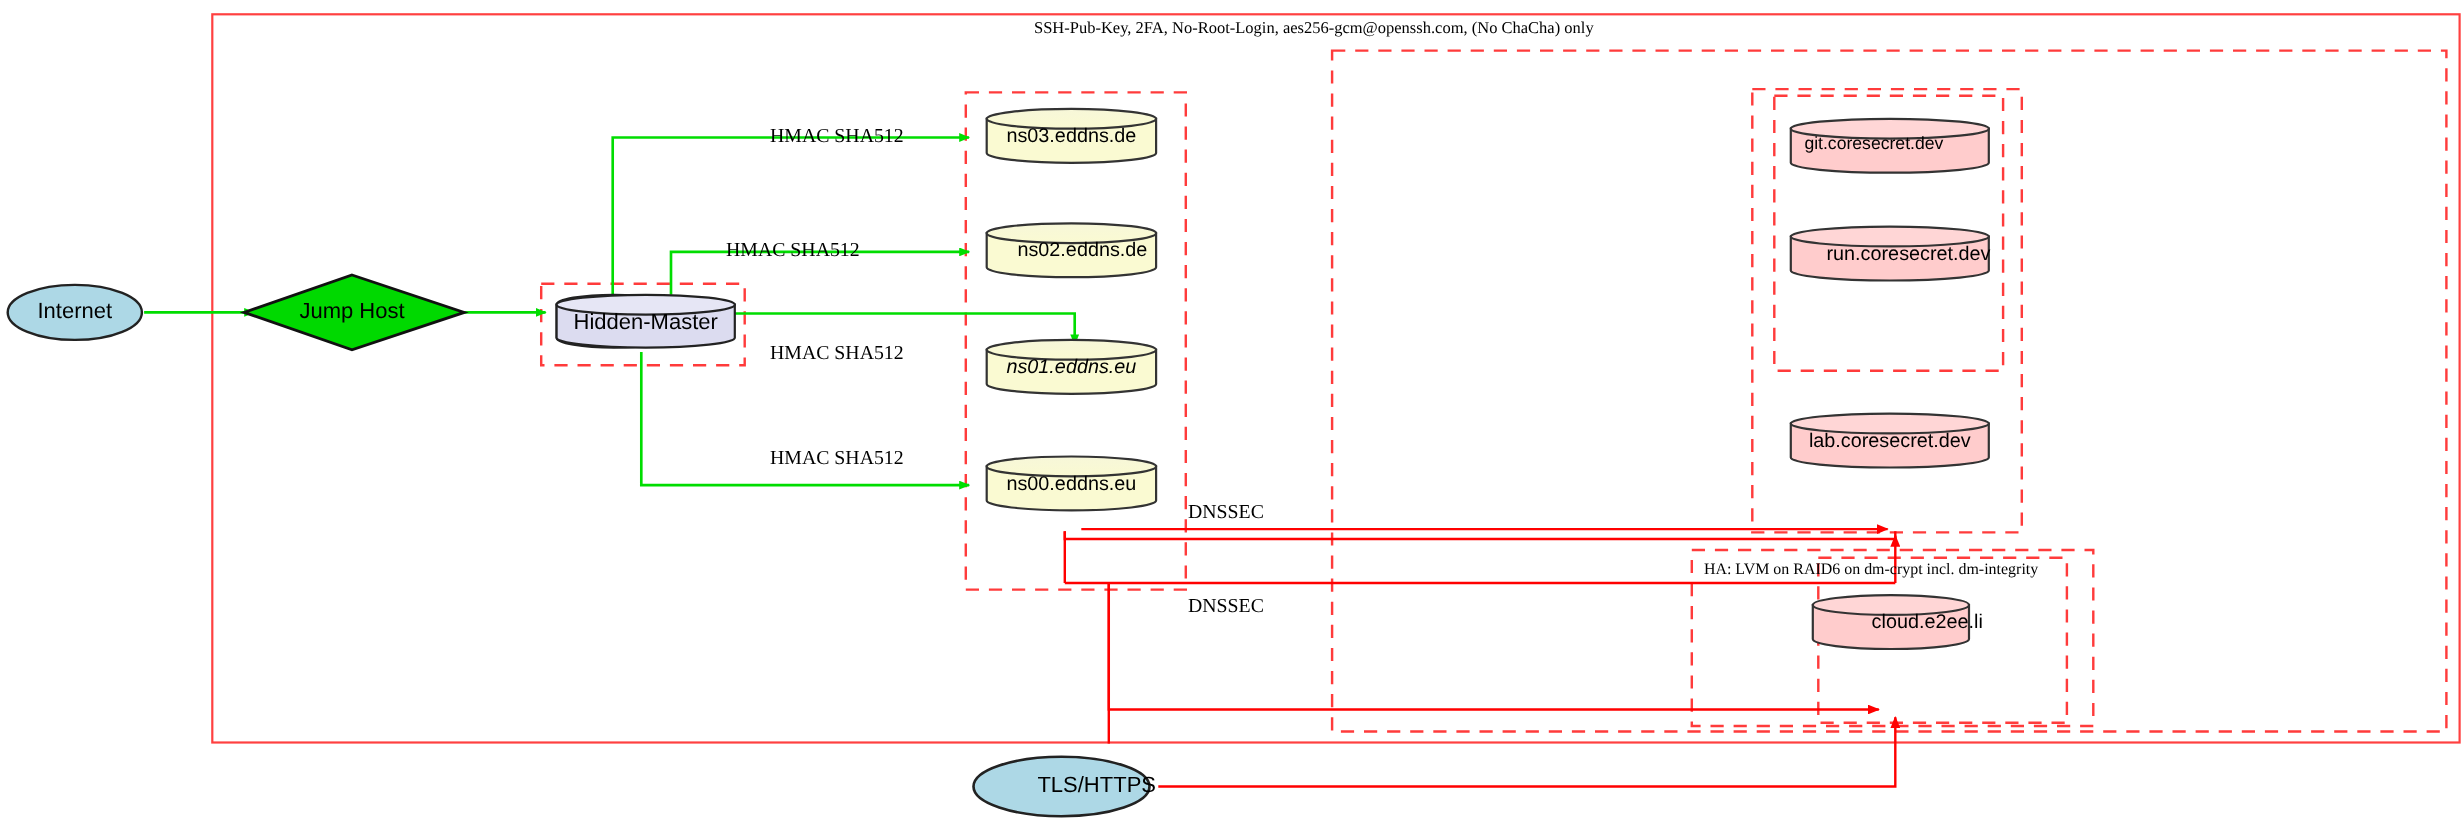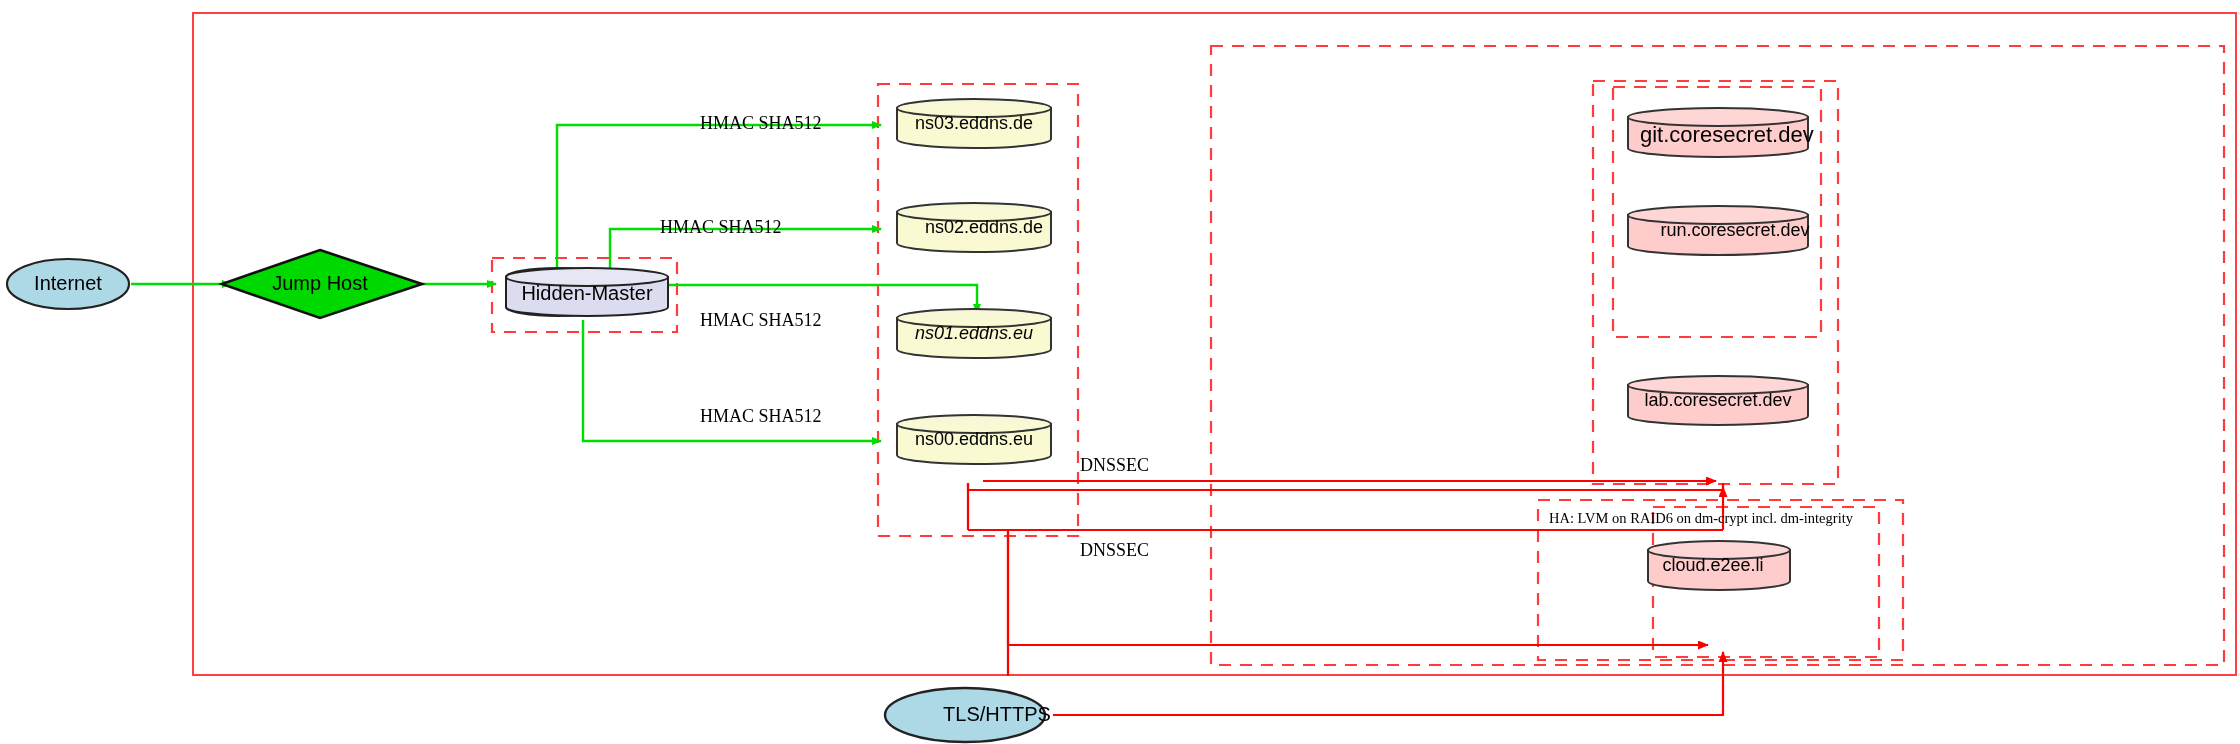--- a/index.html
+++ b/index.html
@@ -117,39 +117,40 @@
     </g>
 
     <g>
       <path d="M1648,550 v31 a71,9 0 0 0 142,0 v-31 z" fill="#ffcccc" stroke="#333" stroke-width="2"></path>
       <ellipse cx="1719" cy="550" rx="71" ry="9" fill="#ffd6d6" stroke="#333" stroke-width="2"></ellipse>
     </g>
 
     <ellipse cx="965" cy="715" rx="80" ry="27" fill="#add8e6" stroke="#222222" stroke-width="2.4"></ellipse>
   </svg>
 
+  <div class="lbl serif" style="left:940px;top:18px;font-size:15px;">SSH-Pub-Key, 2FA, No-Root-Login, aes256-gcm@openssh.com, (No ChaCha) only</div>
 
 
   <div class="lbl serif" style="left:1549px;top:510px;font-size:14.5px;">HA: LVM on RAID6 on dm-crypt incl. dm-integrity</div>
 
   <div class="nodetext" style="left:8px;top:272px;width:120px;font-size:20px;">Internet</div>
 
   <div class="nodetext" style="left:250px;top:272px;width:140px;font-size:20px;">Jump Host</div>
 
   <div class="nodetext" style="left:506px;top:282px;width:162px;font-size:20px;">Hidden-Master</div>
 
   <div class="nodetext" style="left:897px;top:113px;width:154px;font-size:18px;">ns03.eddns.de</div>
   <div class="nodetext" style="left:897px;top:217px;width:174px;font-size:18px;">ns02.eddns.de</div>
   <div class="nodetext" style="left:897px;top:323px;width:154px;font-size:18px;font-style:italic;">ns01.eddns.eu</div>
   <div class="nodetext" style="left:897px;top:429px;width:154px;font-size:18px;">ns00.eddns.eu</div>
 
-  <div class="nodetext" style="left:1628px;top:122px;width:151px;font-size:22px;padding-left:12px;">git.coresecret.dev</div>
+  <div class="nodetext" style="left:1628px;top:122px;width:151px;font-size:16px;">git.coresecret.dev</div>
   <div class="nodetext" style="left:1628px;top:220px;width:214px;font-size:18px;">run.coresecret.dev</div>
   <div class="nodetext" style="left:1628px;top:390px;width:180px;font-size:18px;">lab.coresecret.dev</div>
-  <div class="nodetext" style="left:1648px;top:555px;width:130px;font-size:18px;">cloud.e2ee.li</div>
+  <div class="nodetext" style="left:1648px;top:555px;width:130px;font-size:18px;padding-left:39px;">cloud.e2ee.li</div>
 
   <div class="nodetext" style="left:885px;top:703px;width:160px;font-size:20px;padding-left:32px;">TLS/HTTPS</div>
 
   <div class="lbl serif" style="left:700px;top:113px;font-size:18px;">HMAC SHA512</div>
   <div class="lbl serif" style="left:660px;top:217px;font-size:18px;">HMAC SHA512</div>
   <div class="lbl serif" style="left:700px;top:310px;font-size:18px;">HMAC SHA512</div>
   <div class="lbl serif" style="left:700px;top:406px;font-size:18px;">HMAC SHA512</div>
 
   <div class="lbl serif" style="left:1080px;top:455px;font-size:18px;">DNSSEC</div>
   <div class="lbl serif" style="left:1080px;top:540px;font-size:18px;">DNSSEC</div>

